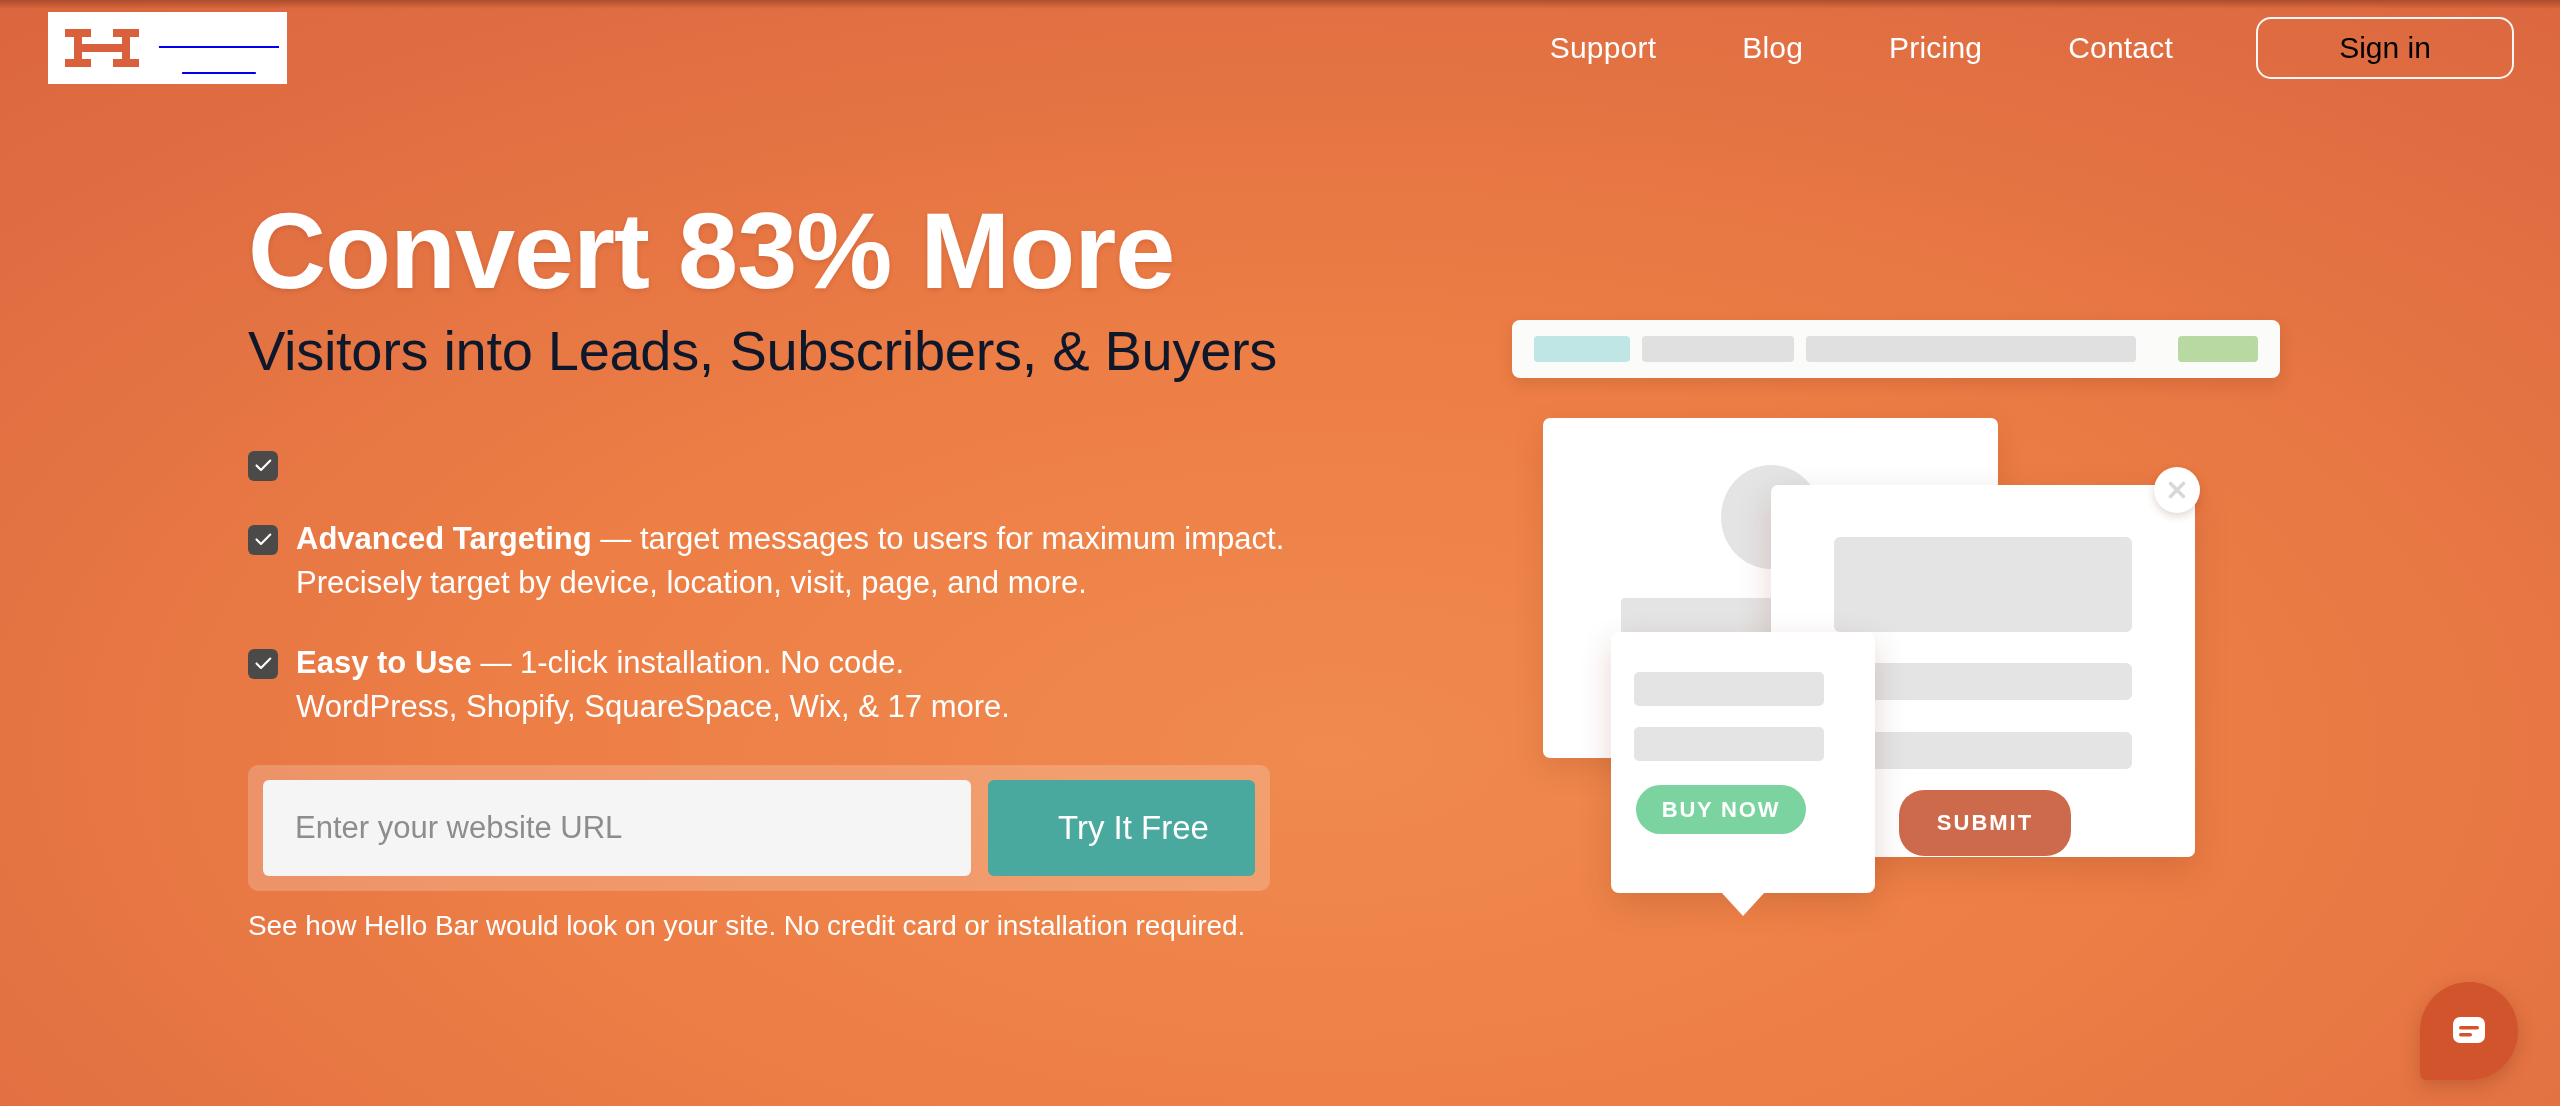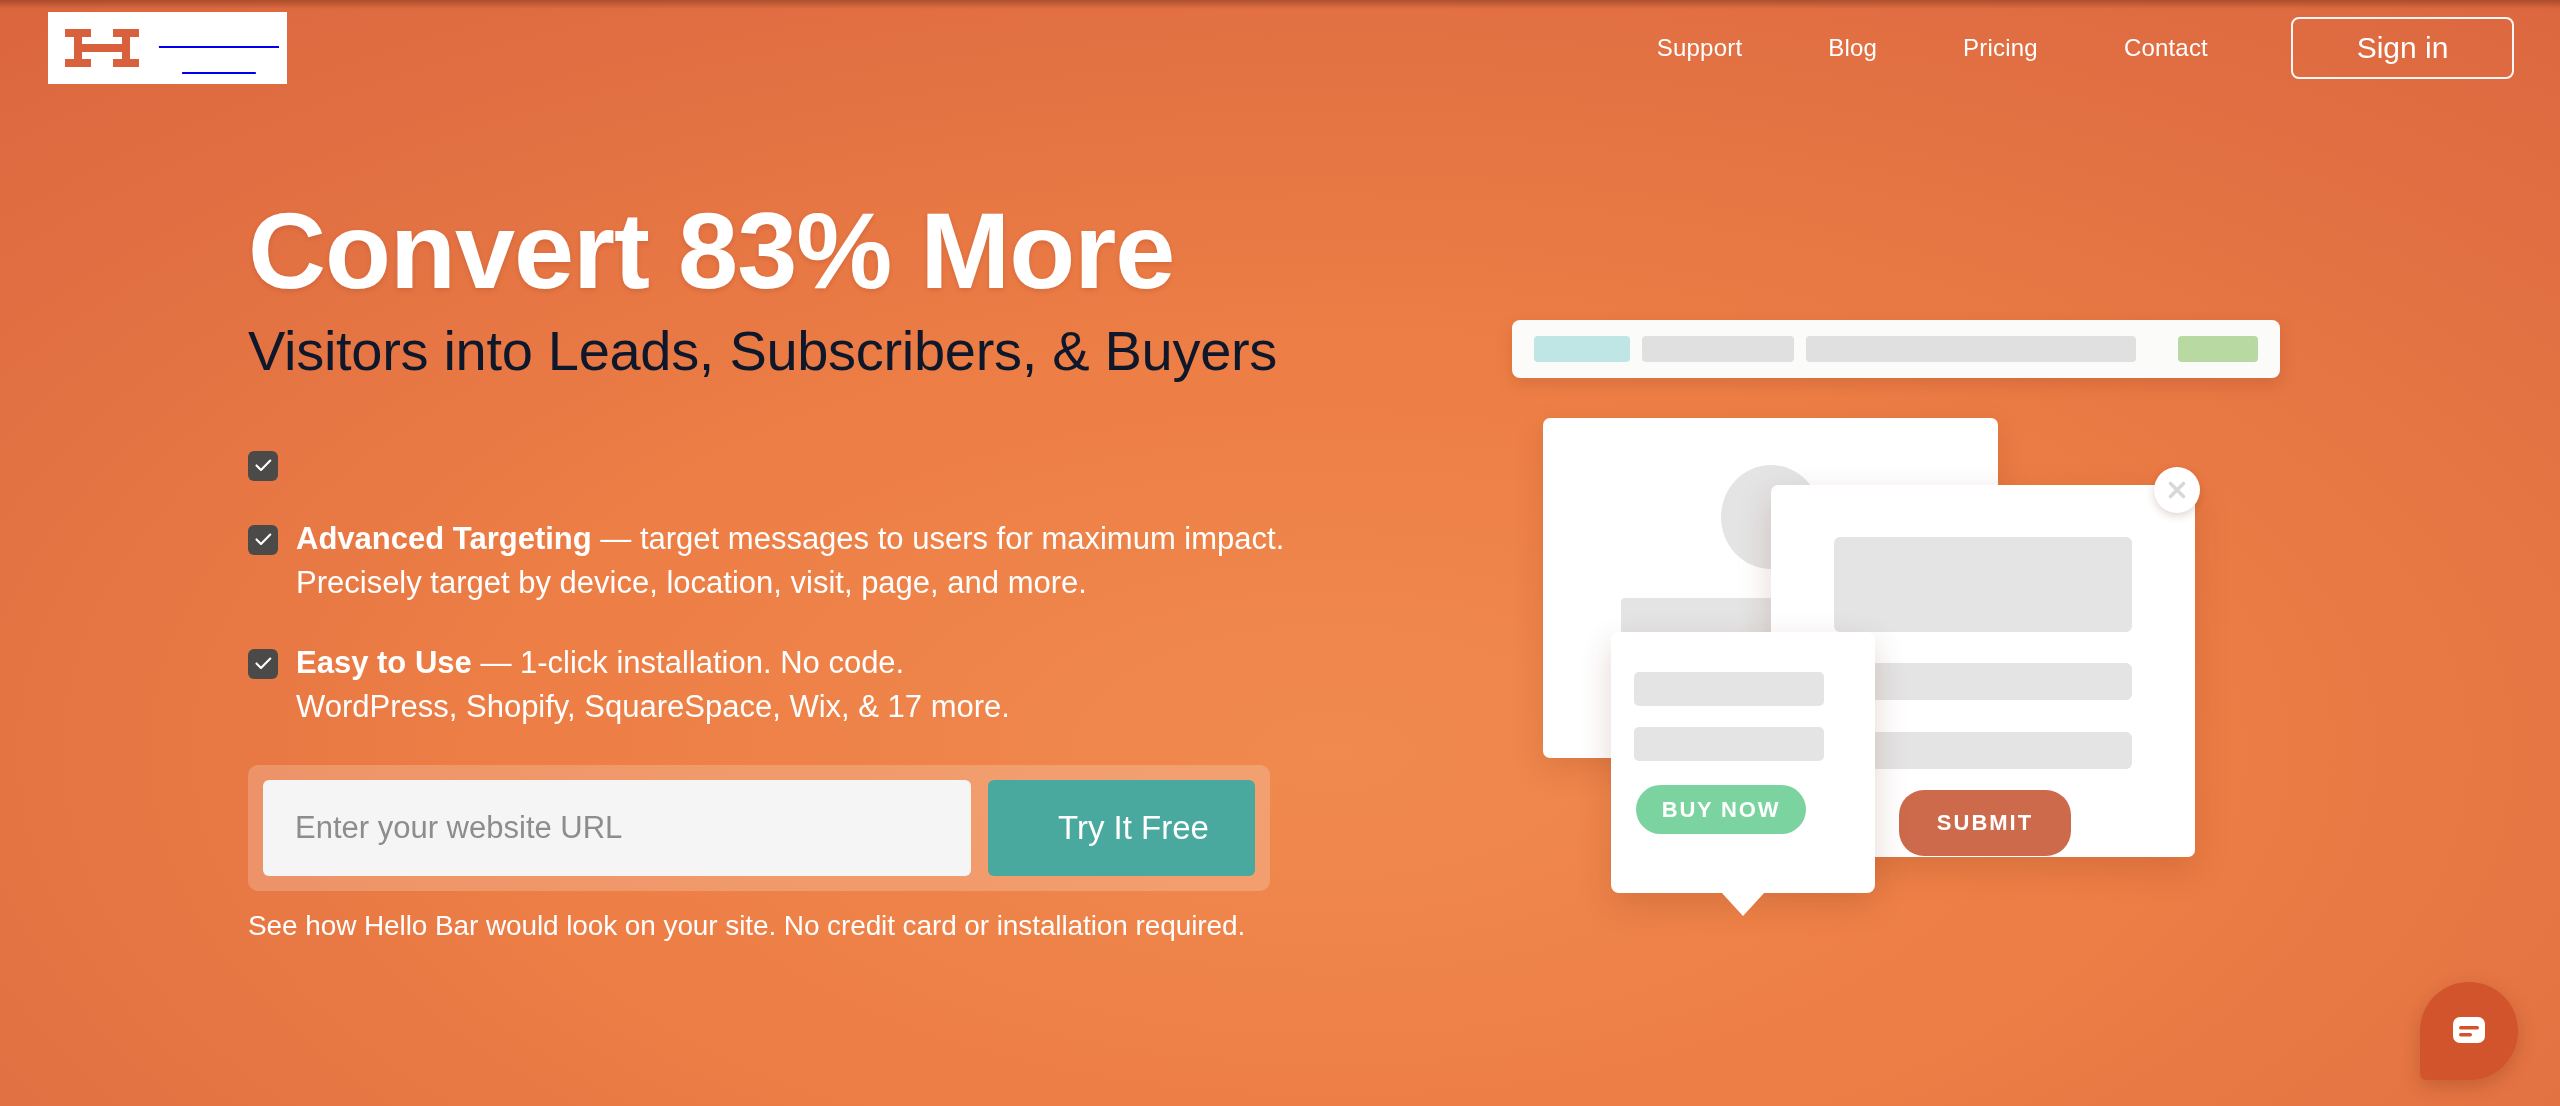--- a/index.html
+++ b/index.html
@@ -80,35 +80,35 @@
 
   #main-nav {
     margin-left: auto;
     margin-right: 46px;
     display: flex;
     align-items: center;
     gap: 0;
   }
   #main-nav .nav-link {
     color: #ffffff;
-    font-size: 24px;
+    font-size: 30px;
     font-weight: 400;
     text-decoration: none;
     padding: 0 43px;
     letter-spacing: .2px;
     white-space: nowrap;
   }
   #signin-button {
     margin-left: 40px;
     border: 2px solid rgba(255,255,255,.95);
-    border-radius: 8px;
-    color: #ffffff;
+    border-radius: 15px;
+    color: #000000;
     font-size: 30px;
     background: transparent;
-    width: 223px;
+    width: 258px;
     height: 62px;
     display: flex;
     align-items: center;
     justify-content: center;
     cursor: pointer;
     font-family: inherit;
   }
 
   
   #hero-left {

